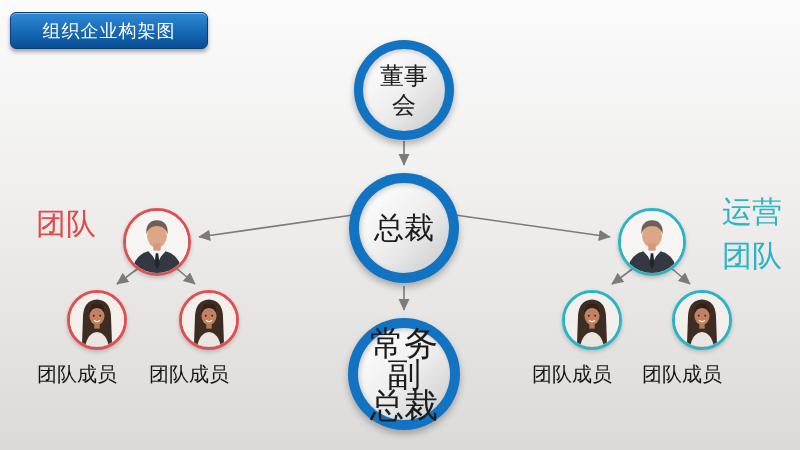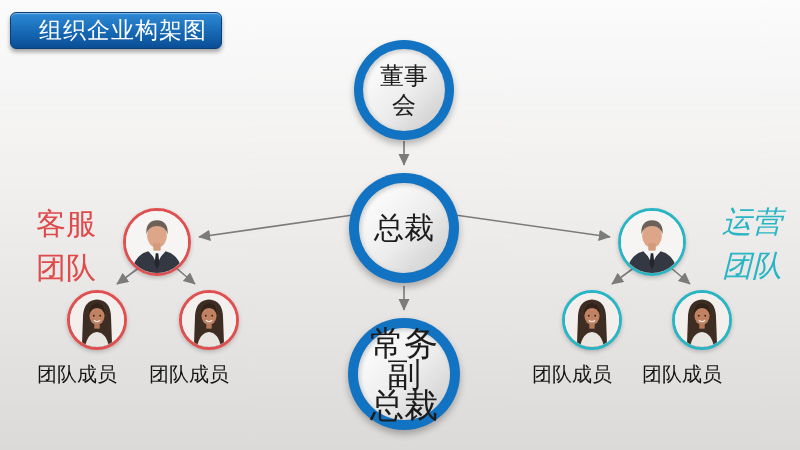--- a/index.html
+++ b/index.html
@@ -9,21 +9,21 @@
     background:linear-gradient(180deg,#fbfbfb 0%,#f1f0ef 40%,#dcdad9 100%);
   }
   
   .title-badge{
     position:absolute;left:10px;top:12px;width:196px;height:35px;
     border-radius:6px;
     background:linear-gradient(180deg,#2f8ad6 0%,#1668b4 55%,#0a4e95 100%);
     border:1px solid #0b3f7a;
     box-shadow:0 3px 4px rgba(0,0,0,.35), inset 0 1px 0 rgba(255,255,255,.4);
     display:flex;align-items:center;justify-content:center;
-    color:#ffffff;font-size:23px;letter-spacing:1px;padding-left:14px;
+    color:#ffffff;font-size:18px;letter-spacing:1px;
   }
   
   .node{
     position:absolute;border-radius:50%;
     background:#1173c2;
     box-shadow:0 4px 7px rgba(0,0,0,.28);
   }
   .node .inner{
     position:absolute;border-radius:50%;
     background:linear-gradient(135deg,#ffffff 8%,#ececec 55%,#c9c9c9 100%);
@@ -38,21 +38,21 @@
   .node-evp{left:348px;top:318px;width:112px;height:112px;}
   .node-evp .inner{inset:10px;font-size:34px;line-height:31px;font-weight:500;}
   
   .connectors{position:absolute;left:0;top:0;width:800px;height:450px;pointer-events:none;}
   
   .team-name{
     position:absolute;width:80px;text-align:center;
     font-size:30px;line-height:44px;font-weight:500;
   }
   .team-name-left{left:26px;top:202px;color:#df4a4a;}
-  .team-name-right{left:712px;top:200px;color:#2ab5c4;font-style:italic;}
+  .team-name-right{left:712px;top:190px;color:#2ab5c4;}
   
   .photo{
     position:absolute;border-radius:50%;overflow:hidden;background:#f5f3f1;
     box-shadow:0 2px 4px rgba(0,0,0,.2);
   }
   .photo svg{display:block;width:100%;height:100%;}
   .photo-red{border:3px solid #e05050;}
   .photo-teal{border:3px solid #2ab5c4;}
   .mgr-left{left:123px;top:208px;width:62px;height:62px;}
   .mgr-right{left:618px;top:208px;width:62px;height:62px;}
@@ -138,21 +138,20 @@
   </div>
 
   <div class="node node-evp">
     <div class="inner">
       <span>常务副</span>
       <span>总裁</span>
     </div>
   </div>
 
   <div class="team-name team-name-left">
-    <div>客服</div>
     <div>团队</div>
   </div>
   <div class="photo photo-red mgr-left">
     <svg>
         <use href="#man-avatar"></use>
       </svg>
   </div>
   <div class="photo photo-red mem mem-l1">
     <svg>
         <use href="#woman-avatar"></use>

